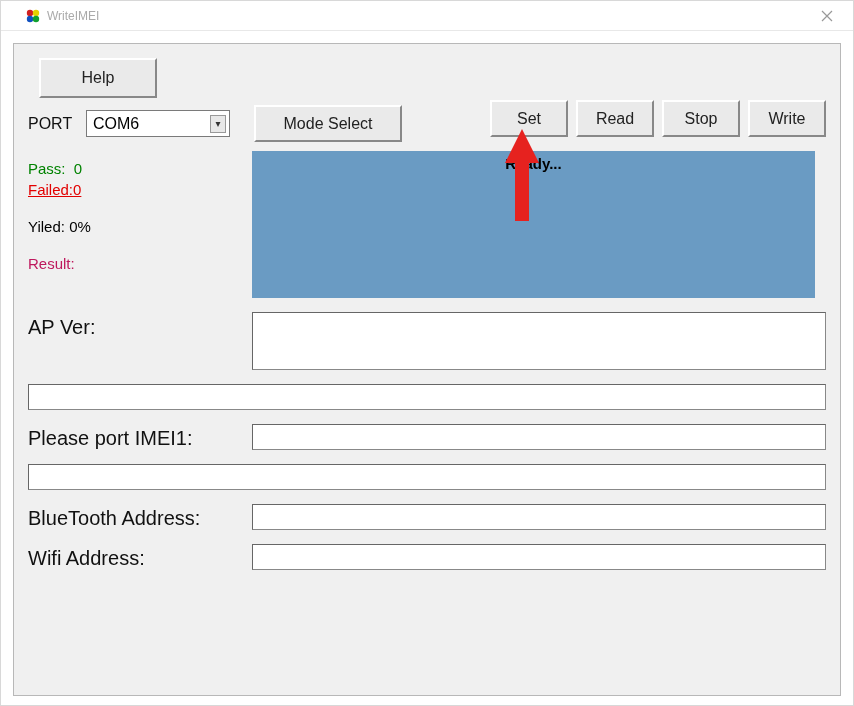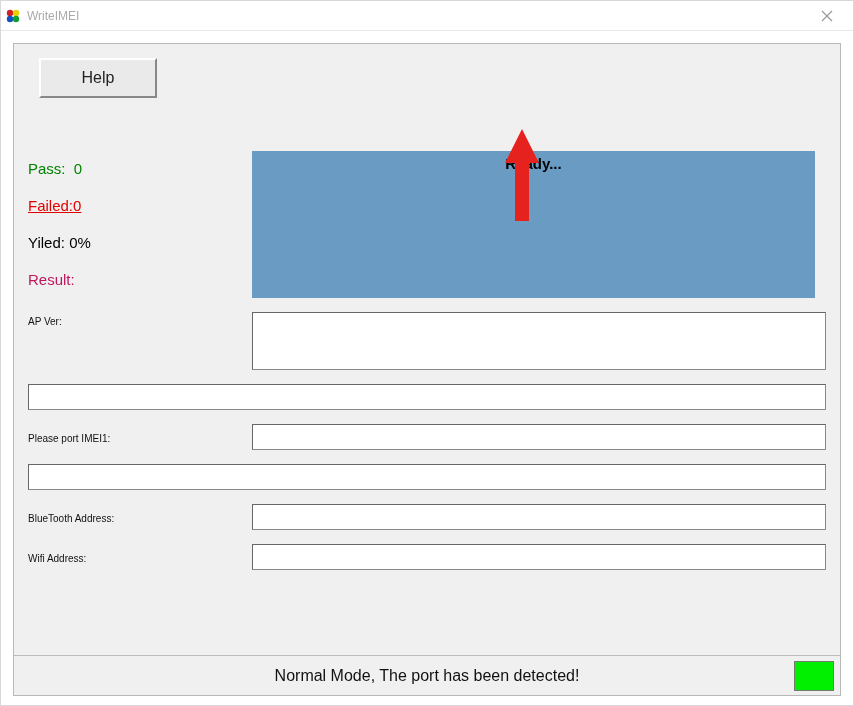--- a/index.html
+++ b/index.html
@@ -16,21 +16,21 @@
     .window {
       width: 854px;
       height: 706px;
       background: #fff;
       border: 1px solid #d8d8d8;
     }
     .titlebar {
       height: 30px;
       display: flex;
       align-items: center;
-      padding: 0 4px;
+      padding: 0 24px;
       border-bottom: 1px solid #e8e8e8;
       position: relative;
     }
     .titlebar-icon {
       width: 16px;
       height: 16px;
       margin-right: 6px;
     }
     .titlebar-title {
       color: #aaa;
@@ -137,21 +137,21 @@
       border-color: #ffffff #888 #888 #ffffff;
       background: #eaeaea;
     }
     .stats {
       position: absolute;
       left: 14px;
       top: 114px;
       font-size: 15px;
       line-height: 1.4;
     }
-    .stat-pass { color: #008200; margin-bottom: 16px; }
+    .stat-pass { color: #008200; }
     .stat-failed { color: #e20000; margin-bottom: 16px; text-decoration: underline; }
     .stat-yiled { color: #000000; margin-bottom: 16px; }
     .stat-result { color: #be185d; }
     .blue-box {
       position: absolute;
       left: 238px;
       top: 107px;
       right: 25px;
       height: 147px;
       background: #6a9bc3;
@@ -177,21 +177,21 @@
       top: 268px;
       right: 14px;
     }
     .field-row {
       display: flex;
       align-items: center;
       margin-bottom: 14px;
     }
     .field-label {
       width: 224px;
-      font-size: 10px;
+      font-size: 20px;
       color: #111;
       padding-top: 2px;
     }
     .field-input {
       flex: 1;
       height: 26px;
       border: 1px solid #888;
       border-top-color: #666;
       border-left-color: #666;
       background: #fff;
@@ -242,20 +242,34 @@
           <path d="M1 1 L11 11 M11 1 L1 11" stroke="#999" stroke-width="1.2"></path>
         </svg>
     </div>
   </div>
 
   <div class="client">
     <div class="panel">
 
       <button class="btn btn-help">Help</button>
 
+      <div class="row-toolbar">
+        <span class="port-label">PORT</span>
+        <div class="port-select">
+          <span>COM6</span>
+          <span class="arrow">▾</span>
+        </div>
+        <button class="btn btn-mode">Mode Select</button>
+        <div class="btn-group">
+          <button class="btn btn-sm">Set</button>
+          <button class="btn btn-sm">Read</button>
+          <button class="btn btn-sm">Stop</button>
+          <button class="btn btn-sm">Write</button>
+        </div>
+      </div>
 
       <div class="stats">
         <div class="stat-pass">
           <span>Pass:</span>&nbsp;&nbsp;<span>0</span>
         </div>
         <div class="stat-failed">
           <span>Failed:</span><span>0</span>
         </div>
         <div class="stat-yiled">
           <span>Yiled:</span>&nbsp;<span>0%</span>
@@ -293,20 +307,16 @@
         <div class="field-row">
           <div class="field-label">BlueTooth Address:</div>
           <div class="field-input"></div>
         </div>
         <div class="field-row">
           <div class="field-label">Wifi Address:</div>
           <div class="field-input"></div>
         </div>
       </div>
 
-      <div class="statusbar">
-        <span>Normal Mode, The port has been detected!</span>
-        <div class="status-indicator"></div>
-      </div>
 
     </div>
   </div>
 </div>
 
 </body></html>

